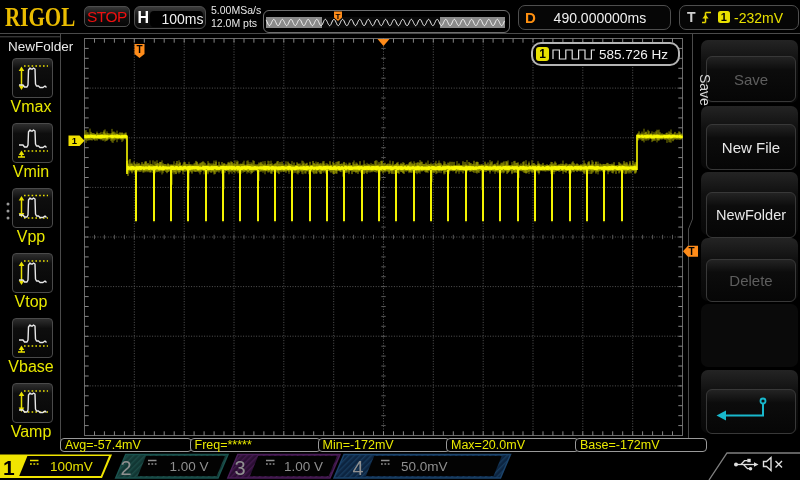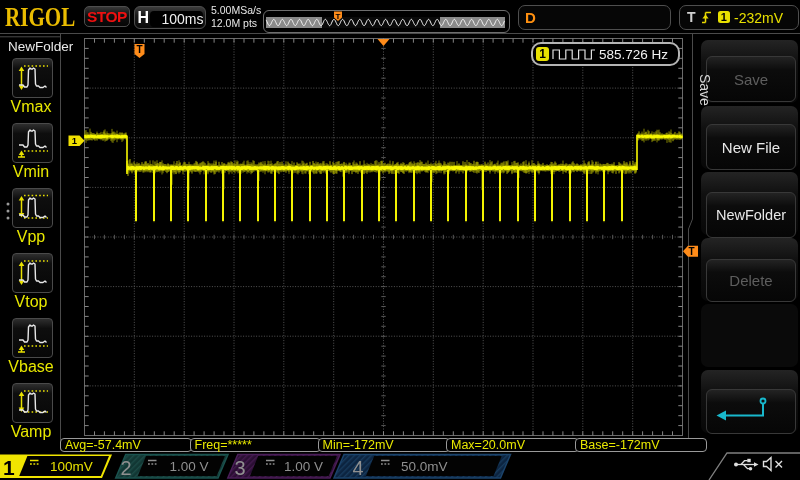--- a/index.html
+++ b/index.html
@@ -59,40 +59,41 @@
       <circle cx="750.5" cy="468.7" r="1.8"></circle>
     </g>
 
 <path d="M763.5 461.5h3l4.5-4v13l-4.5-4h-3z" fill="none" stroke="#dedede" stroke-width="1.4"></path>
 <path d="M775.5 461l6.5 6.5M782 461l-6.5 6.5" stroke="#dedede" stroke-width="1.4"></path>
 </svg>
 
 <div class="abs" style="left:0;top:0;width:800px;height:33px;background:#000"></div>
 <div class="abs" style="left:5px;top:4px;font-family:'Liberation Serif',serif;font-weight:bold;font-size:27px;line-height:27px;color:#eabc00;transform-origin:0 50%;transform:scaleX(0.78)">RIGOL</div>
 <div class="box" style="left:84px;top:6px;width:44px;height:19px;background:linear-gradient(#383838,#101010 45%,#060606);display:flex;align-items:center;justify-content:center">
-    <span style="color:#ee1010;font-weight:bold;font-size:15.5px;letter-spacing:-0.5px">STOP</span>
+    <span style="color:#ee1010;font-weight:normal;font-size:15.5px;letter-spacing:-0.5px">STOP</span>
   </div>
 <div class="box" style="left:133.5px;top:6px;width:70px;height:21px;border-radius:6px;background:linear-gradient(#3c3c3c,#1a1a1a 40%,#0a0a0a)">
  <div class="abs" style="left:15px;top:4px;right:1.5px;bottom:1.5px;background:#000;border-radius:4px"></div>
  <span class="abs" style="left:3px;top:2px;color:#fff;font-weight:bold;font-size:16px">H</span>
  <span class="abs" style="left:23px;top:3.5px;width:46px;text-align:right;color:#f0f0f0;font-size:14px">100ms</span>
   </div>
 <div class="abs" style="left:211px;top:3.5px;color:#e8e8e8;font-size:10.5px;line-height:13px">5.00MSa/s<br>12.0M pts</div>
 
 <div class="abs" style="left:263px;top:10px;width:245px;height:21px;border:1px solid #6e6e6e;border-radius:6px;background:#000"></div>
 <svg class="abs" style="left:263px;top:10px" width="245" height="21" viewBox="0 0 245 21">
 <rect x="3" y="7" width="56" height="11" fill="#8a8a8a"></rect>
 <rect x="177" y="7" width="65" height="11" fill="#8a8a8a"></rect>
 <rect x="59" y="7" width="118" height="11" fill="#0a0a0a"></rect>
 <path d="M3.0 9.9 L3.5 10.7 L4.0 11.8 L4.5 13.0 L5.0 14.1 L5.5 15.0 L6.0 15.5 L6.5 15.7 L7.0 15.4 L7.5 14.8 L8.0 13.9 L8.5 12.7 L9.0 11.6 L9.5 10.5 L10.0 9.8 L10.5 9.4 L11.0 9.4 L11.5 9.8 L12.0 10.5 L12.5 11.6 L13.0 12.7 L13.5 13.9 L14.0 14.8 L14.5 15.4 L15.0 15.7 L15.5 15.5 L16.0 15.0 L16.5 14.1 L17.0 13.0 L17.5 11.8 L18.0 10.7 L18.5 9.9 L19.0 9.4 L19.5 9.3 L20.0 9.7 L20.5 10.4 L21.0 11.4 L21.5 12.5 L22.0 13.6 L22.5 14.6 L23.0 15.3 L23.5 15.7 L24.0 15.6 L24.5 15.1 L25.0 14.3 L25.5 13.2 L26.0 12.0 L26.5 10.9 L27.0 10.0 L27.5 9.5 L28.0 9.3 L28.5 9.6 L29.0 10.2 L29.5 11.1 L30.0 12.3 L30.5 13.4 L31.0 14.5 L31.5 15.2 L32.0 15.6 L32.5 15.6 L33.0 15.2 L33.5 14.5 L34.0 13.4 L34.5 12.3 L35.0 11.1 L35.5 10.2 L36.0 9.6 L36.5 9.3 L37.0 9.5 L37.5 10.0 L38.0 10.9 L38.5 12.0 L39.0 13.2 L39.5 14.3 L40.0 15.1 L40.5 15.6 L41.0 15.7 L41.5 15.3 L42.0 14.6 L42.5 13.6 L43.0 12.5 L43.5 11.4 L44.0 10.4 L44.5 9.7 L45.0 9.3 L45.5 9.4 L46.0 9.9 L46.5 10.7 L47.0 11.8 L47.5 13.0 L48.0 14.1 L48.5 15.0 L49.0 15.5 L49.5 15.7 L50.0 15.4 L50.5 14.8 L51.0 13.9 L51.5 12.7 L52.0 11.6 L52.5 10.5 L53.0 9.8 L53.5 9.4 L54.0 9.4 L54.5 9.8 L55.0 10.5 L55.5 11.6 L56.0 12.7 L56.5 13.9 L57.0 14.8 L57.5 15.4 L58.0 15.7 L58.5 15.5 L59.0 15.0 L59.5 14.1 L60.0 13.0 L60.5 11.8 L61.0 10.7 L61.5 9.9 L62.0 9.4 L62.5 9.3 L63.0 9.7 L63.5 10.4 L64.0 11.4 L64.5 12.5 L65.0 13.6 L65.5 14.6 L66.0 15.3 L66.5 15.7 L67.0 15.6 L67.5 15.1 L68.0 14.3 L68.5 13.2 L69.0 12.0 L69.5 10.9 L70.0 10.0 L70.5 9.5 L71.0 9.3 L71.5 9.6 L72.0 10.2 L72.5 11.1 L73.0 12.3 L73.5 13.4 L74.0 14.5 L74.5 15.2 L75.0 15.6 L75.5 15.6 L76.0 15.2 L76.5 14.5 L77.0 13.4 L77.5 12.3 L78.0 11.1 L78.5 10.2 L79.0 9.6 L79.5 9.3 L80.0 9.5 L80.5 10.0 L81.0 10.9 L81.5 12.0 L82.0 13.2 L82.5 14.3 L83.0 15.1 L83.5 15.6 L84.0 15.7 L84.5 15.3 L85.0 14.6 L85.5 13.6 L86.0 12.5 L86.5 11.4 L87.0 10.4 L87.5 9.7 L88.0 9.3 L88.5 9.4 L89.0 9.9 L89.5 10.7 L90.0 11.8 L90.5 13.0 L91.0 14.1 L91.5 15.0 L92.0 15.5 L92.5 15.7 L93.0 15.4 L93.5 14.8 L94.0 13.9 L94.5 12.7 L95.0 11.6 L95.5 10.5 L96.0 9.8 L96.5 9.4 L97.0 9.4 L97.5 9.8 L98.0 10.5 L98.5 11.6 L99.0 12.7 L99.5 13.9 L100.0 14.8 L100.5 15.4 L101.0 15.7 L101.5 15.5 L102.0 15.0 L102.5 14.1 L103.0 13.0 L103.5 11.8 L104.0 10.7 L104.5 9.9 L105.0 9.4 L105.5 9.3 L106.0 9.7 L106.5 10.4 L107.0 11.4 L107.5 12.5 L108.0 13.6 L108.5 14.6 L109.0 15.3 L109.5 15.7 L110.0 15.6 L110.5 15.1 L111.0 14.3 L111.5 13.2 L112.0 12.0 L112.5 10.9 L113.0 10.0 L113.5 9.5 L114.0 9.3 L114.5 9.6 L115.0 10.2 L115.5 11.1 L116.0 12.3 L116.5 13.4 L117.0 14.5 L117.5 15.2 L118.0 15.6 L118.5 15.6 L119.0 15.2 L119.5 14.5 L120.0 13.4 L120.5 12.3 L121.0 11.1 L121.5 10.2 L122.0 9.6 L122.5 9.3 L123.0 9.5 L123.5 10.0 L124.0 10.9 L124.5 12.0 L125.0 13.2 L125.5 14.3 L126.0 15.1 L126.5 15.6 L127.0 15.7 L127.5 15.3 L128.0 14.6 L128.5 13.6 L129.0 12.5 L129.5 11.4 L130.0 10.4 L130.5 9.7 L131.0 9.3 L131.5 9.4 L132.0 9.9 L132.5 10.7 L133.0 11.8 L133.5 13.0 L134.0 14.1 L134.5 15.0 L135.0 15.5 L135.5 15.7 L136.0 15.4 L136.5 14.8 L137.0 13.9 L137.5 12.7 L138.0 11.6 L138.5 10.5 L139.0 9.8 L139.5 9.4 L140.0 9.4 L140.5 9.8 L141.0 10.5 L141.5 11.6 L142.0 12.7 L142.5 13.9 L143.0 14.8 L143.5 15.4 L144.0 15.7 L144.5 15.5 L145.0 15.0 L145.5 14.1 L146.0 13.0 L146.5 11.8 L147.0 10.7 L147.5 9.9 L148.0 9.4 L148.5 9.3 L149.0 9.7 L149.5 10.4 L150.0 11.4 L150.5 12.5 L151.0 13.6 L151.5 14.6 L152.0 15.3 L152.5 15.7 L153.0 15.6 L153.5 15.1 L154.0 14.3 L154.5 13.2 L155.0 12.0 L155.5 10.9 L156.0 10.0 L156.5 9.5 L157.0 9.3 L157.5 9.6 L158.0 10.2 L158.5 11.1 L159.0 12.3 L159.5 13.4 L160.0 14.5 L160.5 15.2 L161.0 15.6 L161.5 15.6 L162.0 15.2 L162.5 14.5 L163.0 13.4 L163.5 12.3 L164.0 11.1 L164.5 10.2 L165.0 9.6 L165.5 9.3 L166.0 9.5 L166.5 10.0 L167.0 10.9 L167.5 12.0 L168.0 13.2 L168.5 14.3 L169.0 15.1 L169.5 15.6 L170.0 15.7 L170.5 15.3 L171.0 14.6 L171.5 13.6 L172.0 12.5 L172.5 11.4 L173.0 10.4 L173.5 9.7 L174.0 9.3 L174.5 9.4 L175.0 9.9 L175.5 10.7 L176.0 11.8 L176.5 13.0 L177.0 14.1 L177.5 15.0 L178.0 15.5 L178.5 15.7 L179.0 15.4 L179.5 14.8 L180.0 13.9 L180.5 12.7 L181.0 11.6 L181.5 10.5 L182.0 9.8 L182.5 9.4 L183.0 9.4 L183.5 9.8 L184.0 10.5 L184.5 11.6 L185.0 12.7 L185.5 13.9 L186.0 14.8 L186.5 15.4 L187.0 15.7 L187.5 15.5 L188.0 15.0 L188.5 14.1 L189.0 13.0 L189.5 11.8 L190.0 10.7 L190.5 9.9 L191.0 9.4 L191.5 9.3 L192.0 9.7 L192.5 10.4 L193.0 11.4 L193.5 12.5 L194.0 13.6 L194.5 14.6 L195.0 15.3 L195.5 15.7 L196.0 15.6 L196.5 15.1 L197.0 14.3 L197.5 13.2 L198.0 12.0 L198.5 10.9 L199.0 10.0 L199.5 9.5 L200.0 9.3 L200.5 9.6 L201.0 10.2 L201.5 11.1 L202.0 12.3 L202.5 13.4 L203.0 14.5 L203.5 15.2 L204.0 15.6 L204.5 15.6 L205.0 15.2 L205.5 14.5 L206.0 13.4 L206.5 12.3 L207.0 11.1 L207.5 10.2 L208.0 9.6 L208.5 9.3 L209.0 9.5 L209.5 10.0 L210.0 10.9 L210.5 12.0 L211.0 13.2 L211.5 14.3 L212.0 15.1 L212.5 15.6 L213.0 15.7 L213.5 15.3 L214.0 14.6 L214.5 13.6 L215.0 12.5 L215.5 11.4 L216.0 10.4 L216.5 9.7 L217.0 9.3 L217.5 9.4 L218.0 9.9 L218.5 10.7 L219.0 11.8 L219.5 13.0 L220.0 14.1 L220.5 15.0 L221.0 15.5 L221.5 15.7 L222.0 15.4 L222.5 14.8 L223.0 13.9 L223.5 12.7 L224.0 11.6 L224.5 10.5 L225.0 9.8 L225.5 9.4 L226.0 9.4 L226.5 9.8 L227.0 10.5 L227.5 11.6 L228.0 12.7 L228.5 13.9 L229.0 14.8 L229.5 15.4 L230.0 15.7 L230.5 15.5 L231.0 15.0 L231.5 14.1 L232.0 13.0 L232.5 11.8 L233.0 10.7 L233.5 9.9 L234.0 9.4 L234.5 9.3 L235.0 9.7 L235.5 10.4 L236.0 11.4 L236.5 12.5 L237.0 13.6 L237.5 14.6 L238.0 15.3 L238.5 15.7 L239.0 15.6 L239.5 15.1 L240.0 14.3 L240.5 13.2 L241.0 12.0 L241.5 10.9" stroke="#f2f2f2" stroke-width="1" fill="none"></path>
 <path d="M71 1.5h8v6l-4 3.5-4-3.5z" fill="#ff8c1a"></path>
 <text x="75" y="8.5" font-size="8" font-weight="bold" fill="#000" text-anchor="middle">T</text>
 </svg>
 <div class="box" style="left:518px;top:5px;width:151px;height:23px;border-radius:7px;display:flex;align-items:center">
  <span style="color:#ff9010;font-weight:bold;font-size:15px;margin-left:6px">D</span>
+ <span style="color:#f0f0f0;font-size:14px;flex:1;text-align:center;margin-right:6px">490.000000ms</span>
   </div>
 <div class="box" style="left:679px;top:5px;width:118px;height:23px;border-radius:7px">
  <span class="abs" style="left:7px;top:3px;color:#d0d0d0;font-size:14px;font-weight:bold">T</span>
  <svg class="abs" style="left:21px;top:5px" width="13" height="13" viewBox="0 0 13 13">
       <path d="M1 11.5H4.5M4.5 11.5V1.5M4.5 1.5H10" stroke="#e8d800" stroke-width="1.5" fill="none"></path>
       <path d="M4.5 3.6L1.4 7.4h6.2z" fill="#e8d800"></path>
     </svg>
  <span class="abs" style="left:38px;top:4.5px;background:#e8e000;color:#000;font-weight:bold;font-size:11px;border-radius:2.5px;width:11.5px;height:12px;text-align:center;line-height:12.5px">1</span>
  <span class="abs" style="left:54px;top:3.5px;color:#e8e000;font-size:14px">-232mV</span>
   </div>

